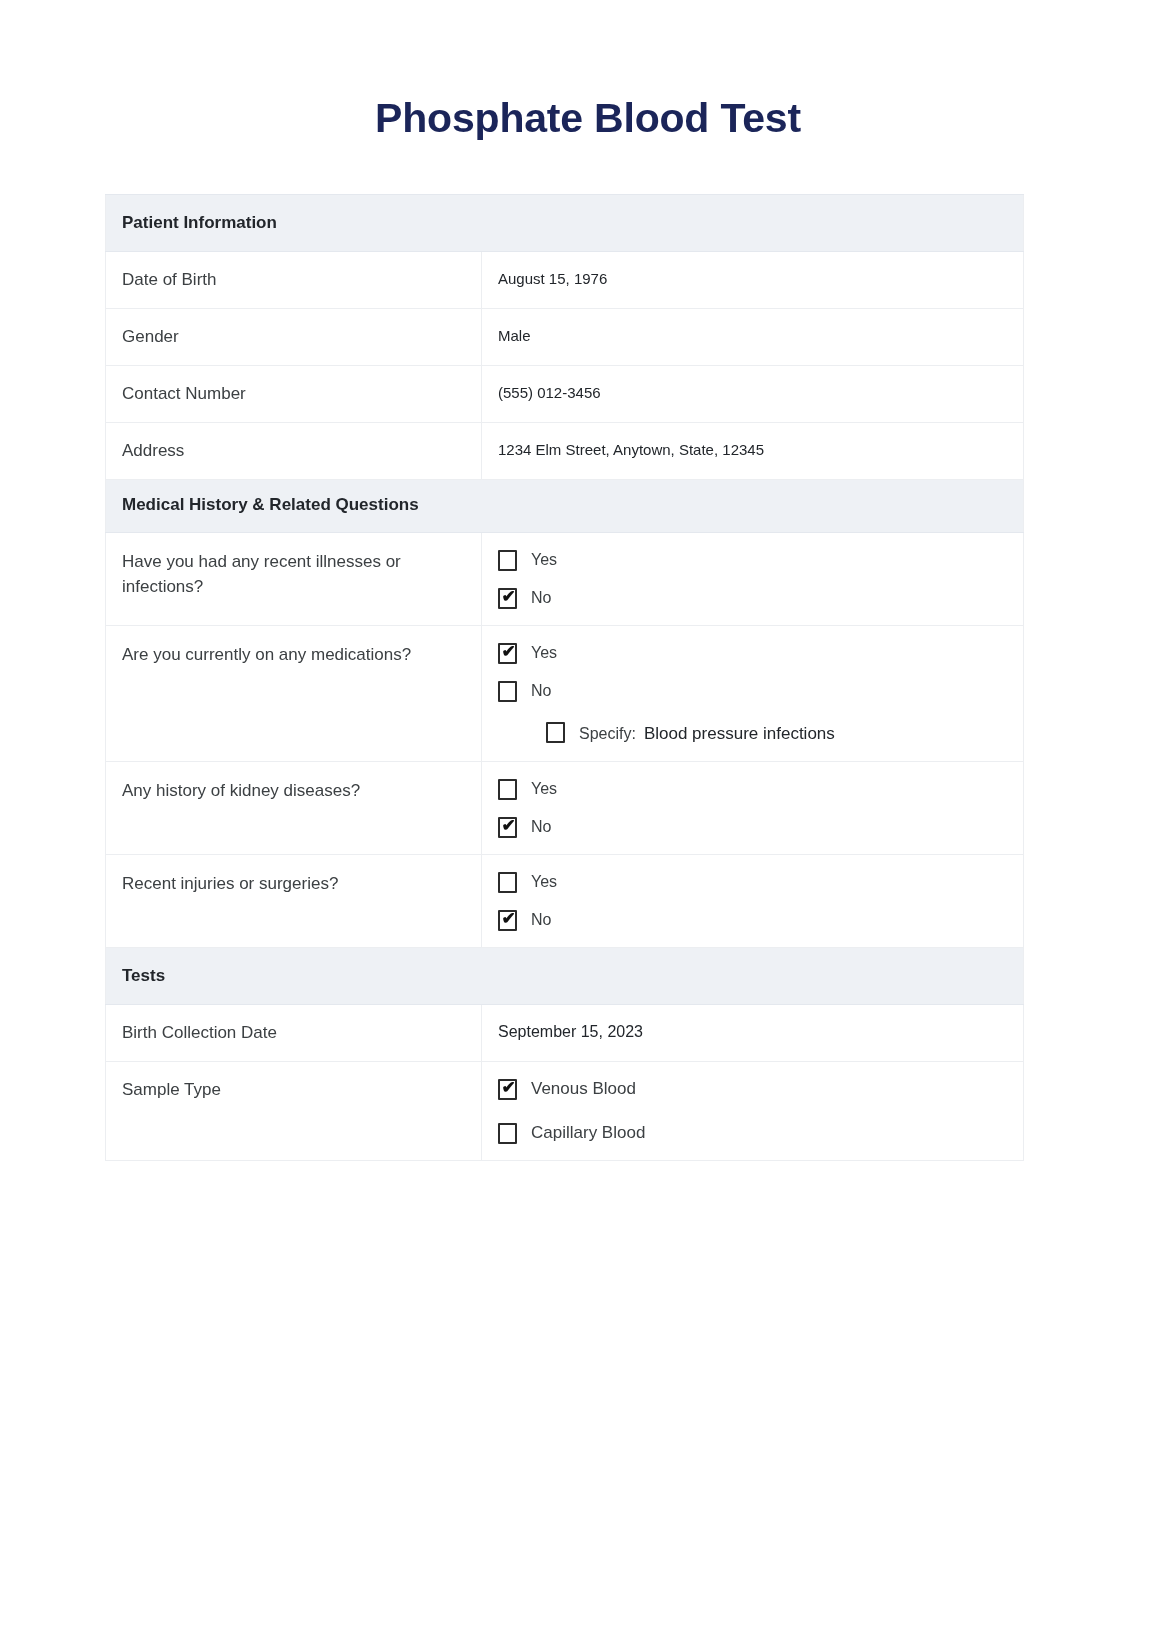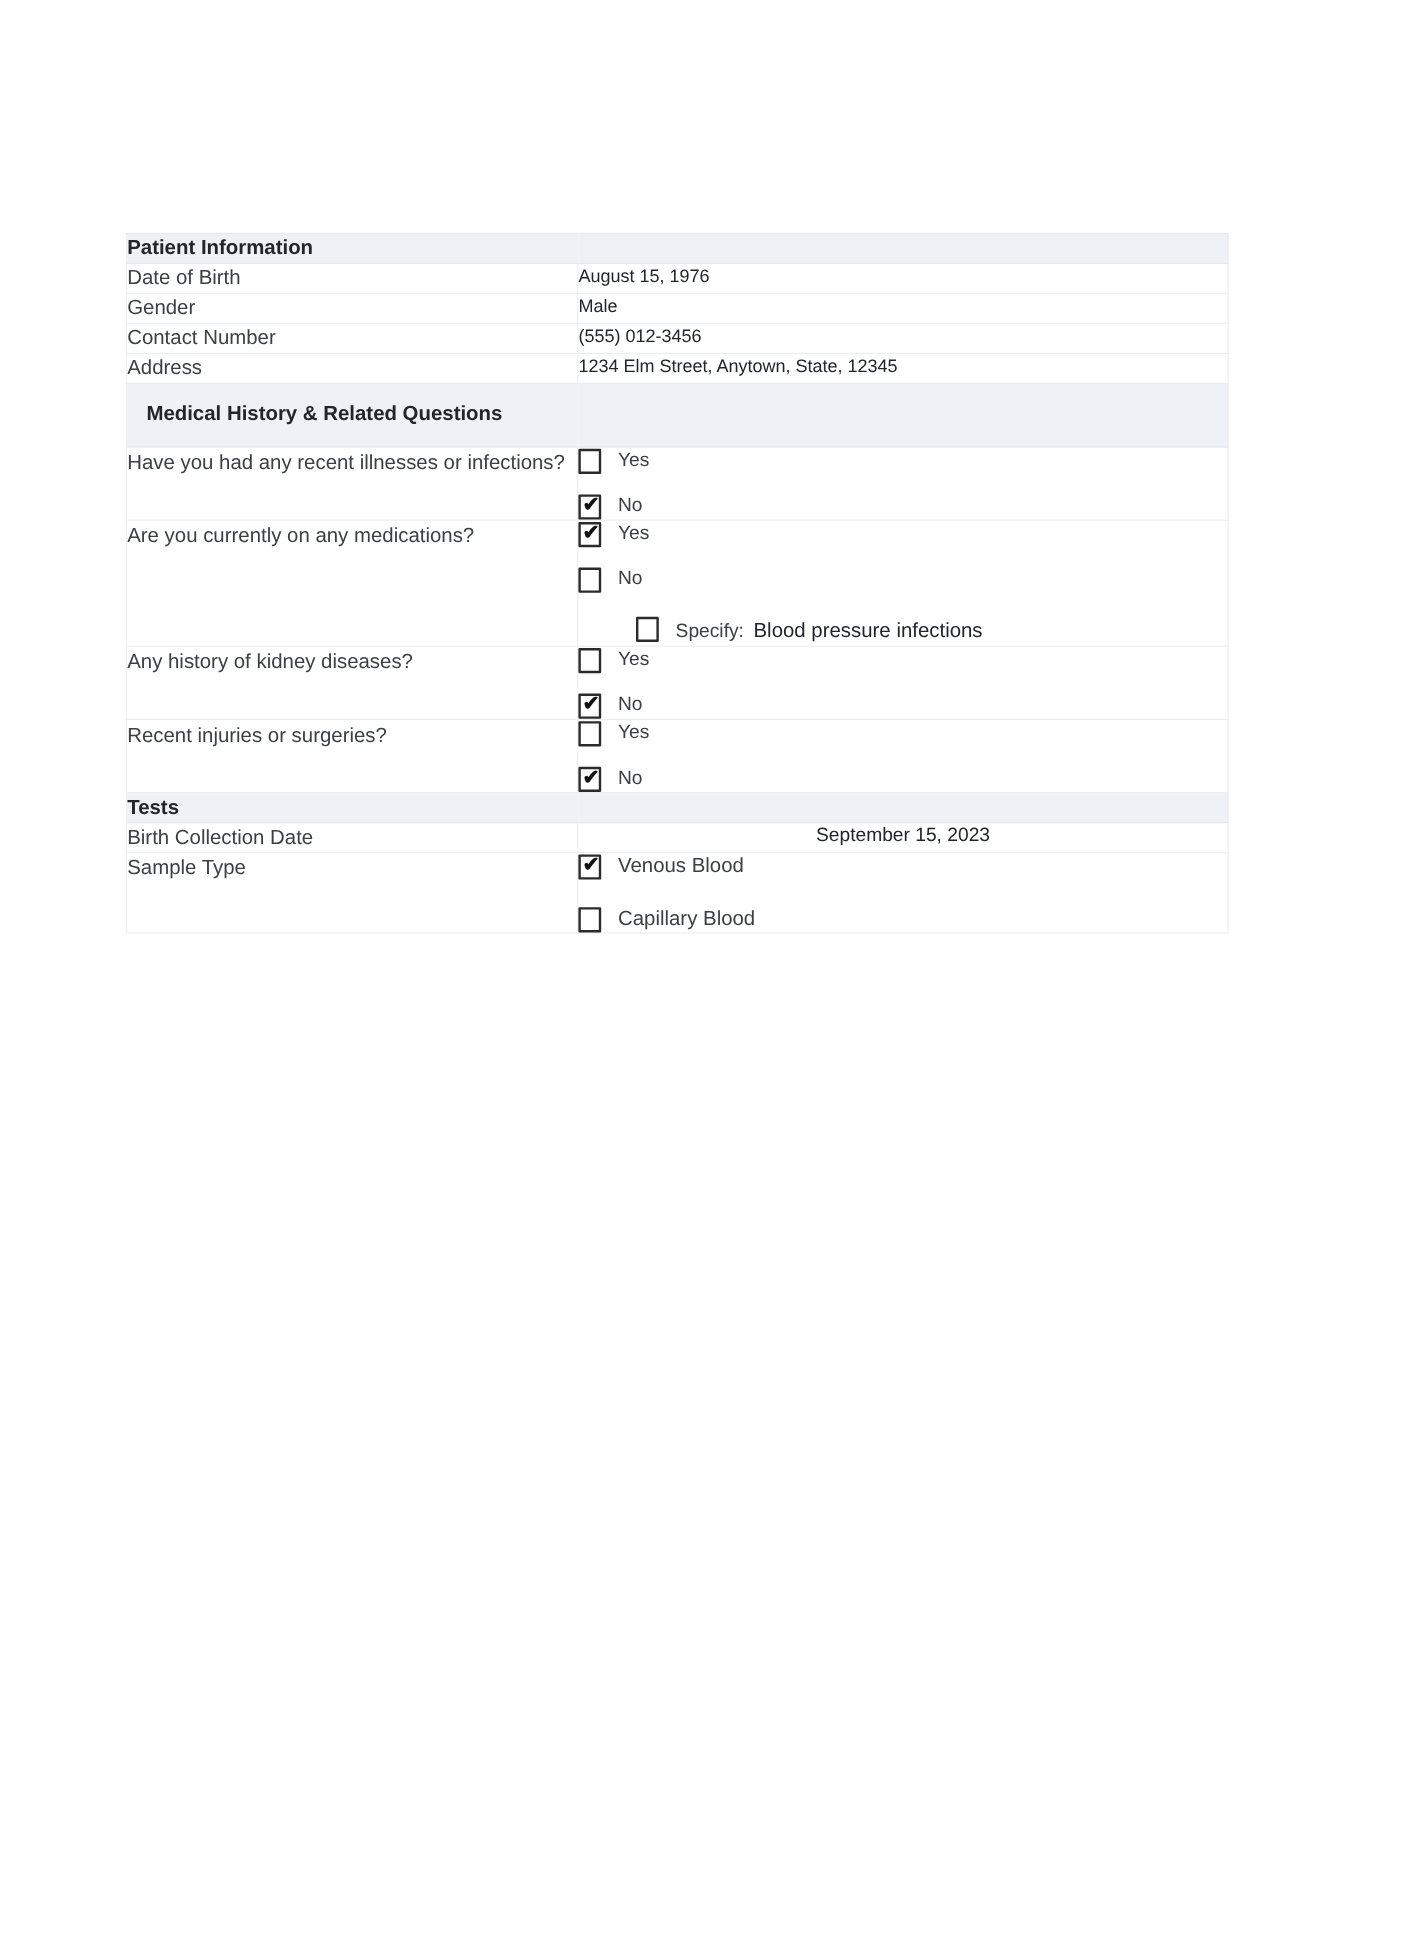--- a/index.html
+++ b/index.html
@@ -43,21 +43,21 @@
     width: 918px;
     border-collapse: collapse;
     table-layout: fixed;
     border: 1px solid #eceef1;
   }
 
   .form-table td {
     border-top: 1px solid #eceef1;
     border-bottom: 1px solid #eceef1;
     vertical-align: top;
-    padding: 0;
+    padding: 16px;
   }
 
   .col-label { width: 376px; }
   .col-value { width: 542px; }
 
   
   .section-row td {
     background: #eef1f5;
     border-top: 1px solid #e4e8ee;
     border-bottom: 1px solid #e4e8ee;
@@ -167,40 +167,41 @@
     color: #22262b;
     padding: 14px 16px 30px 18px;
   }
 
   
   .date-value {
     font-size: 16px;
     line-height: 22px;
     color: #22262b;
     padding: 16px 16px 16px 16px;
-    text-align: center;
+    text-align: left;
   }
   .sample-label {
     font-size: 17px;
     line-height: 24px;
     color: #3c4043;
     padding: 16px 16px 16px 16px;
     border-right: 1px solid #eceef1;
   }
   .sample-value {
     padding: 28px 16px 30px 18px;
   }
   .sample-value .option { margin-bottom: 22px; }
   .sample-value .option:last-child { margin-bottom: 0; }
 </style>
 </head>
 <body>
 
 <div class="page">
 
+  <div class="doc-title">Phosphate Blood Test</div>
 
   <table class="form-table">
     <colgroup>
       <col class="col-label">
       <col class="col-value">
     </colgroup>
     <tbody>
 
       <tr class="section-row">
         <td class="section-title">Patient Information</td>

